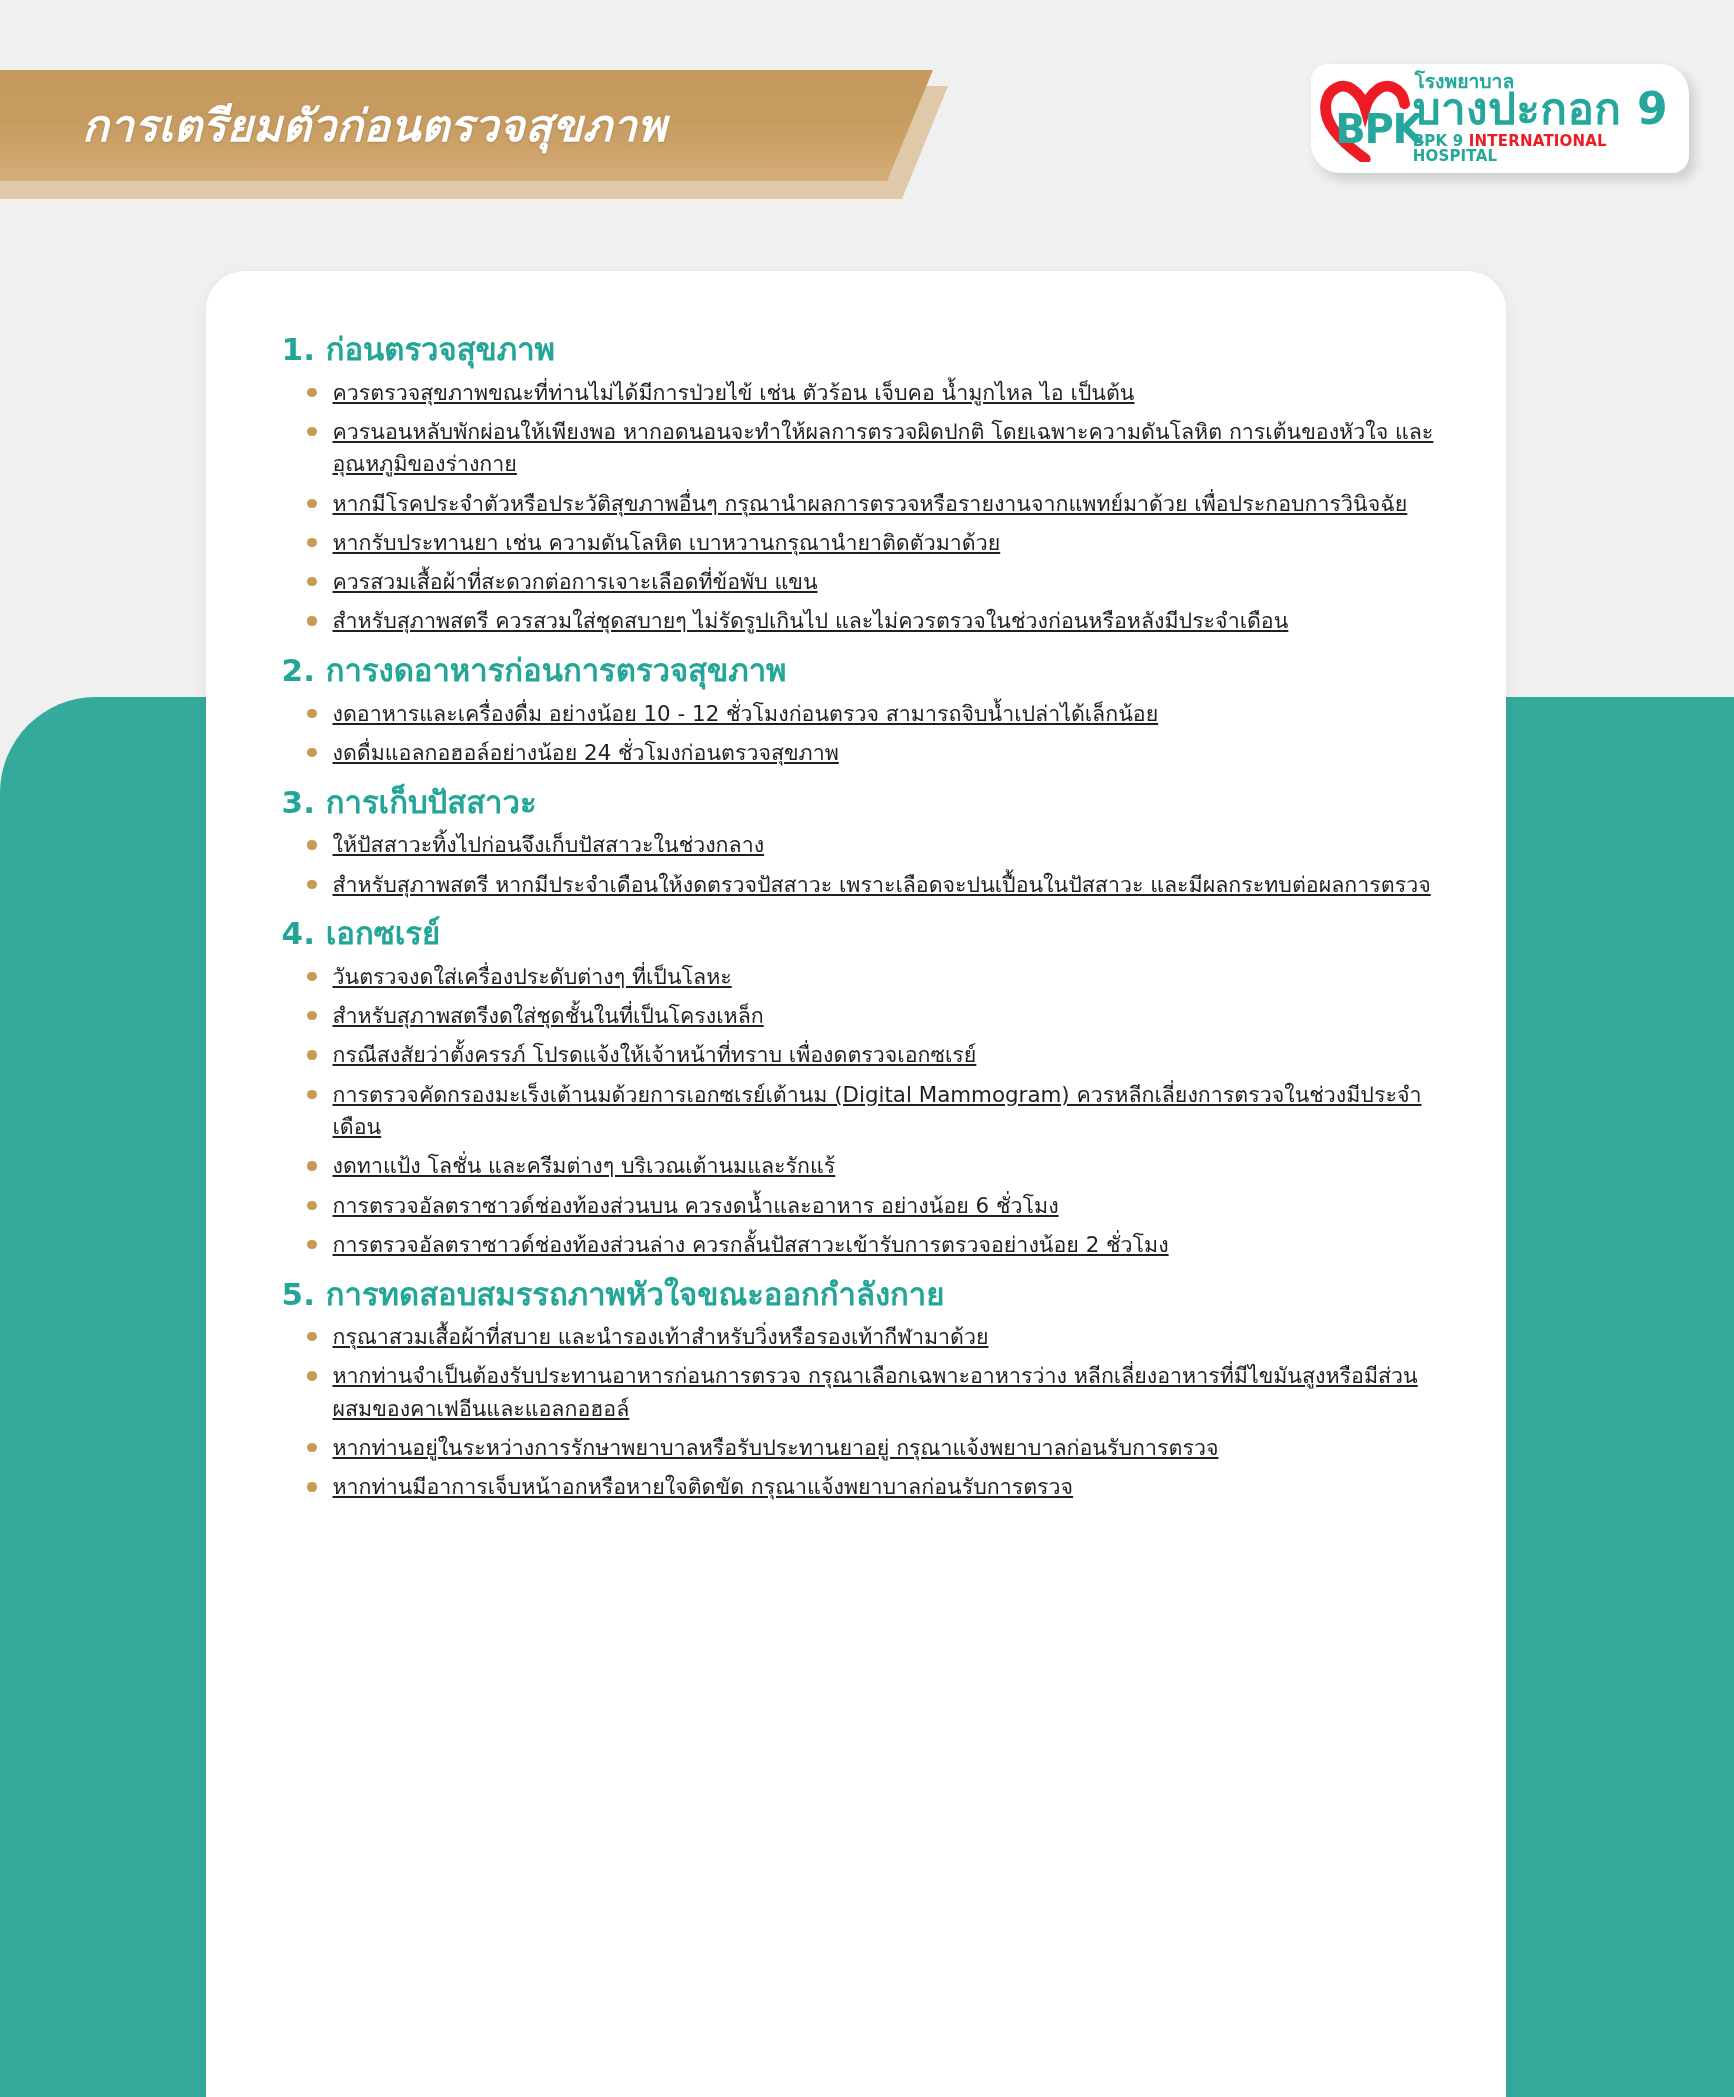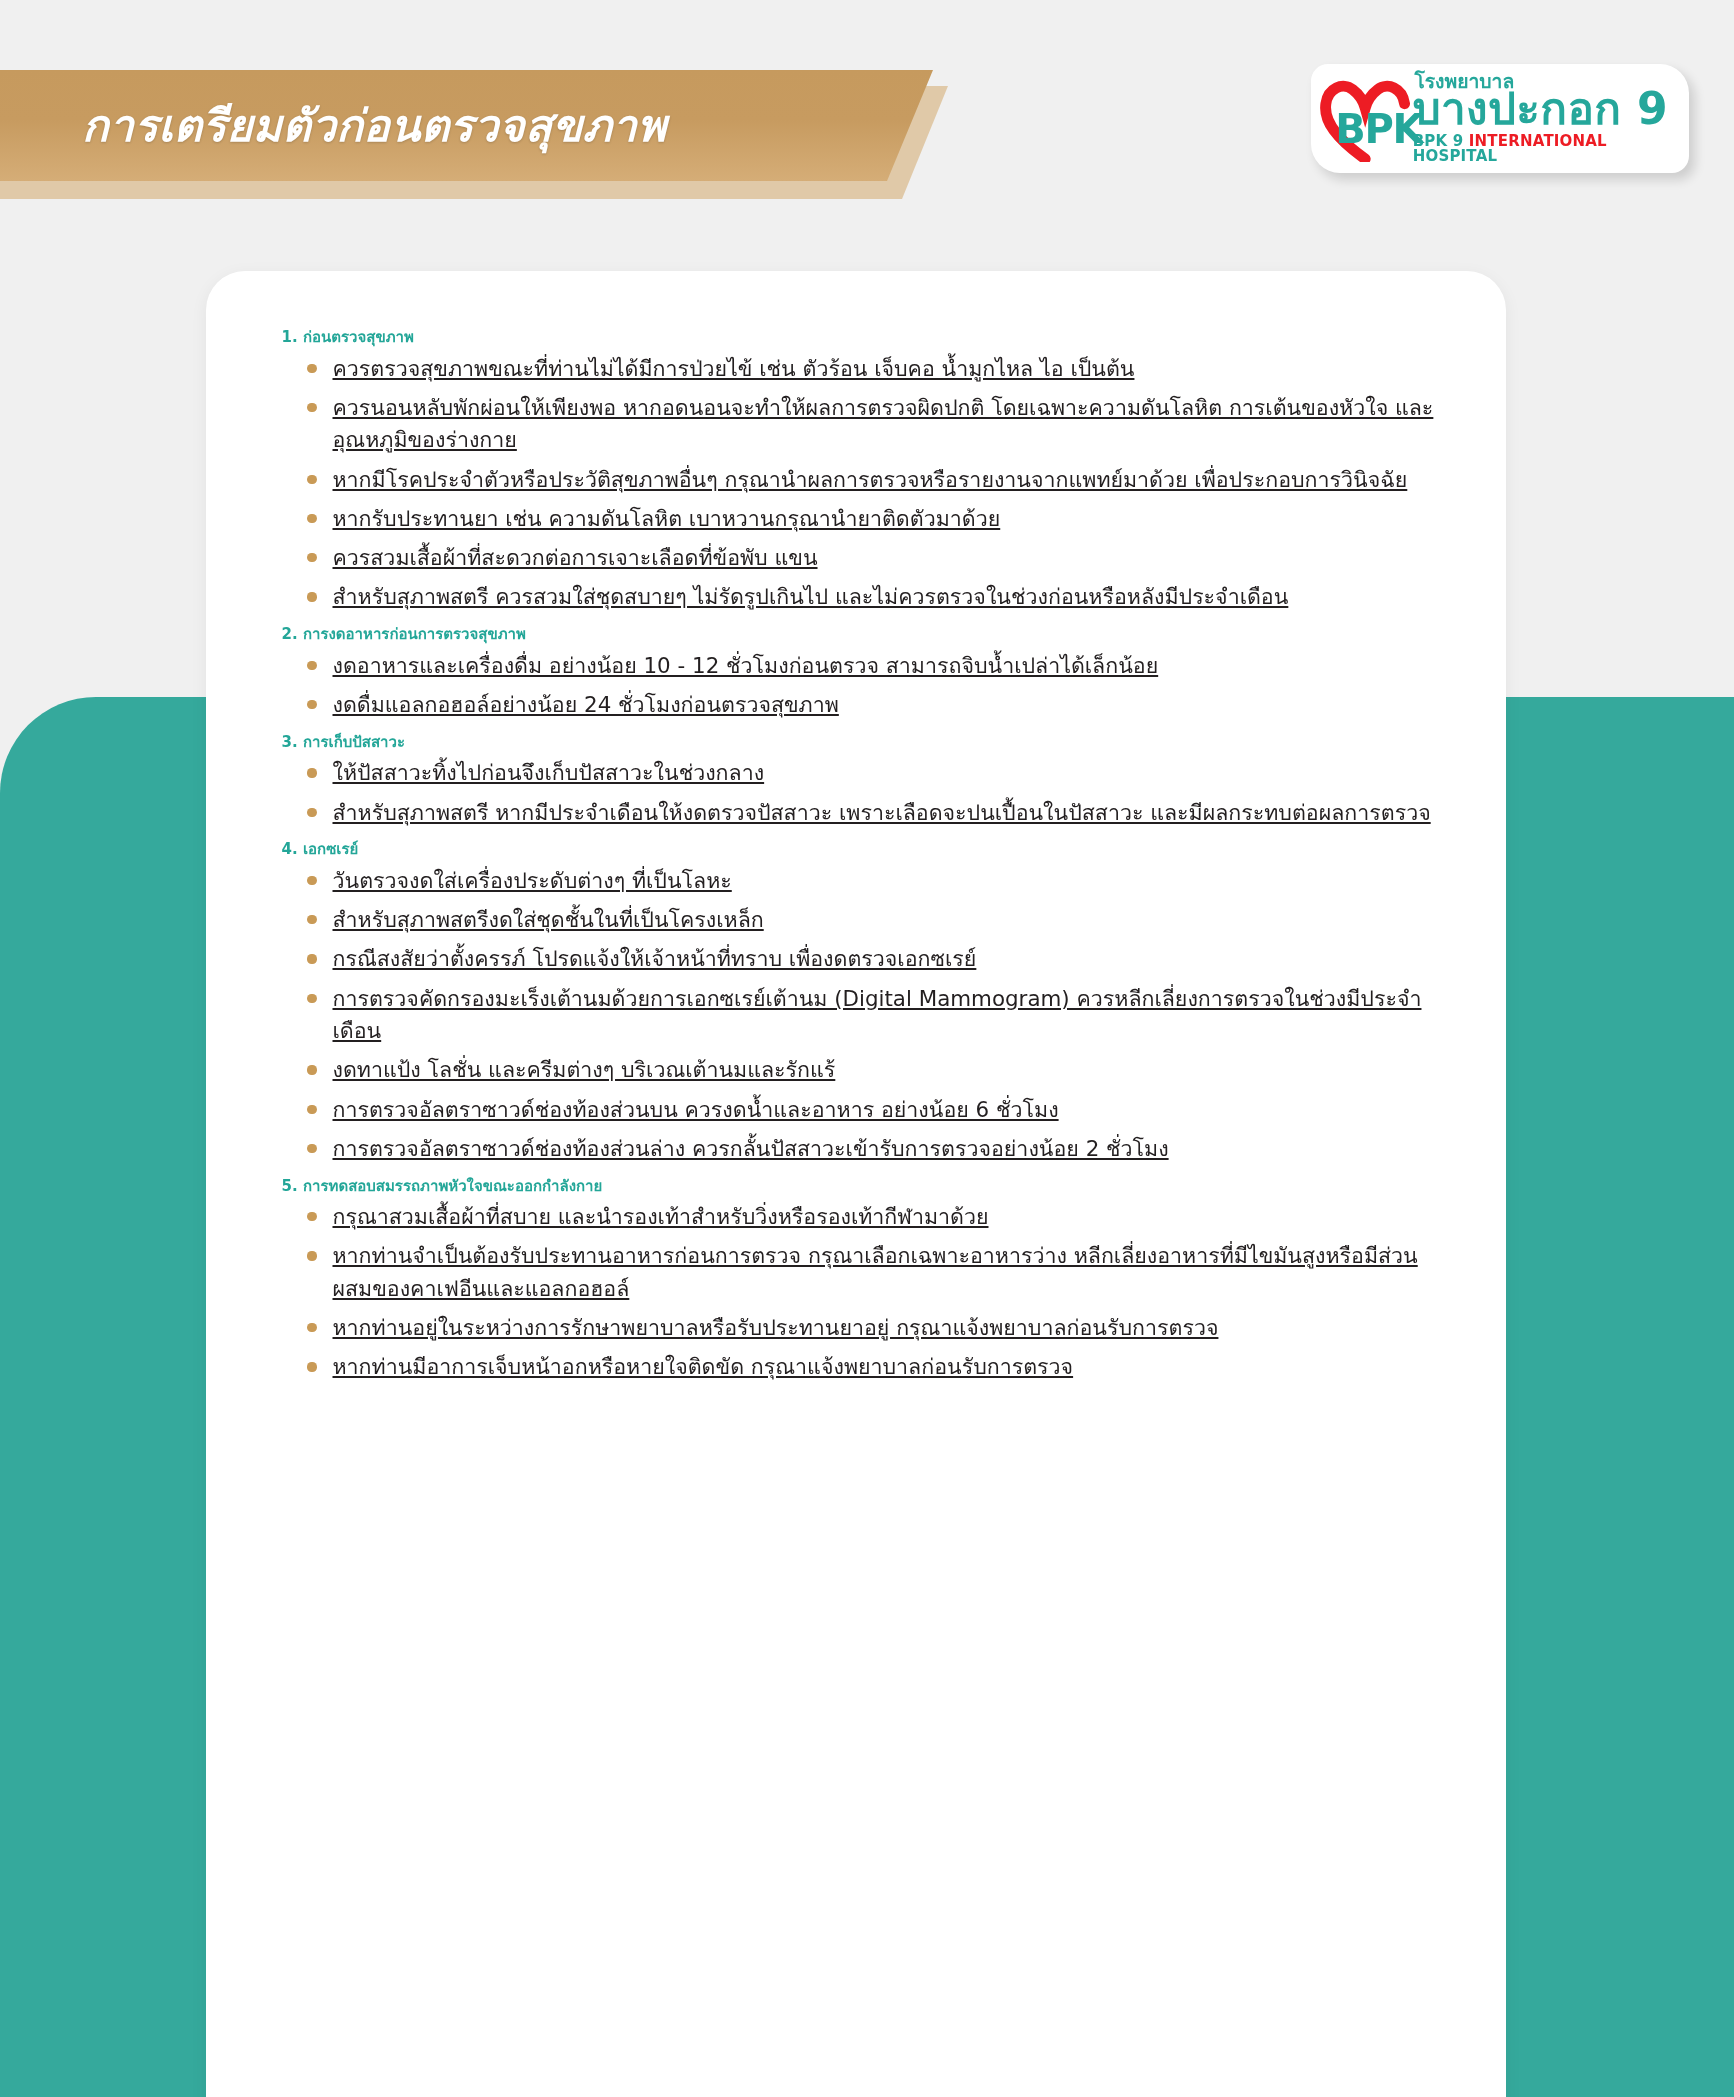--- a/index.html
+++ b/index.html
@@ -107,21 +107,21 @@
     height: 1913px;
     background: #ffffff;
     border-radius: 39px;
     box-shadow: 0 4.2px 17px rgba(0,0,0,.06);
     padding: 55px 63px 38px 63px;
   }
 
   .section { margin-bottom: 0.8px; }
   .section-title {
     color: #23A698;
-    font-size: 15px;
+    font-size: 31px;
     font-weight: 700;
     line-height: 1.5;
     margin: 9.2px 0 4.2px 12.6px;
     white-space: nowrap;
   }
   .section:first-child .section-title { margin-top: 0; }
 
   ul.bullets { list-style: none; margin: 0 0 0 35px; padding: 0; }
   ul.bullets > li {
     position: relative;

